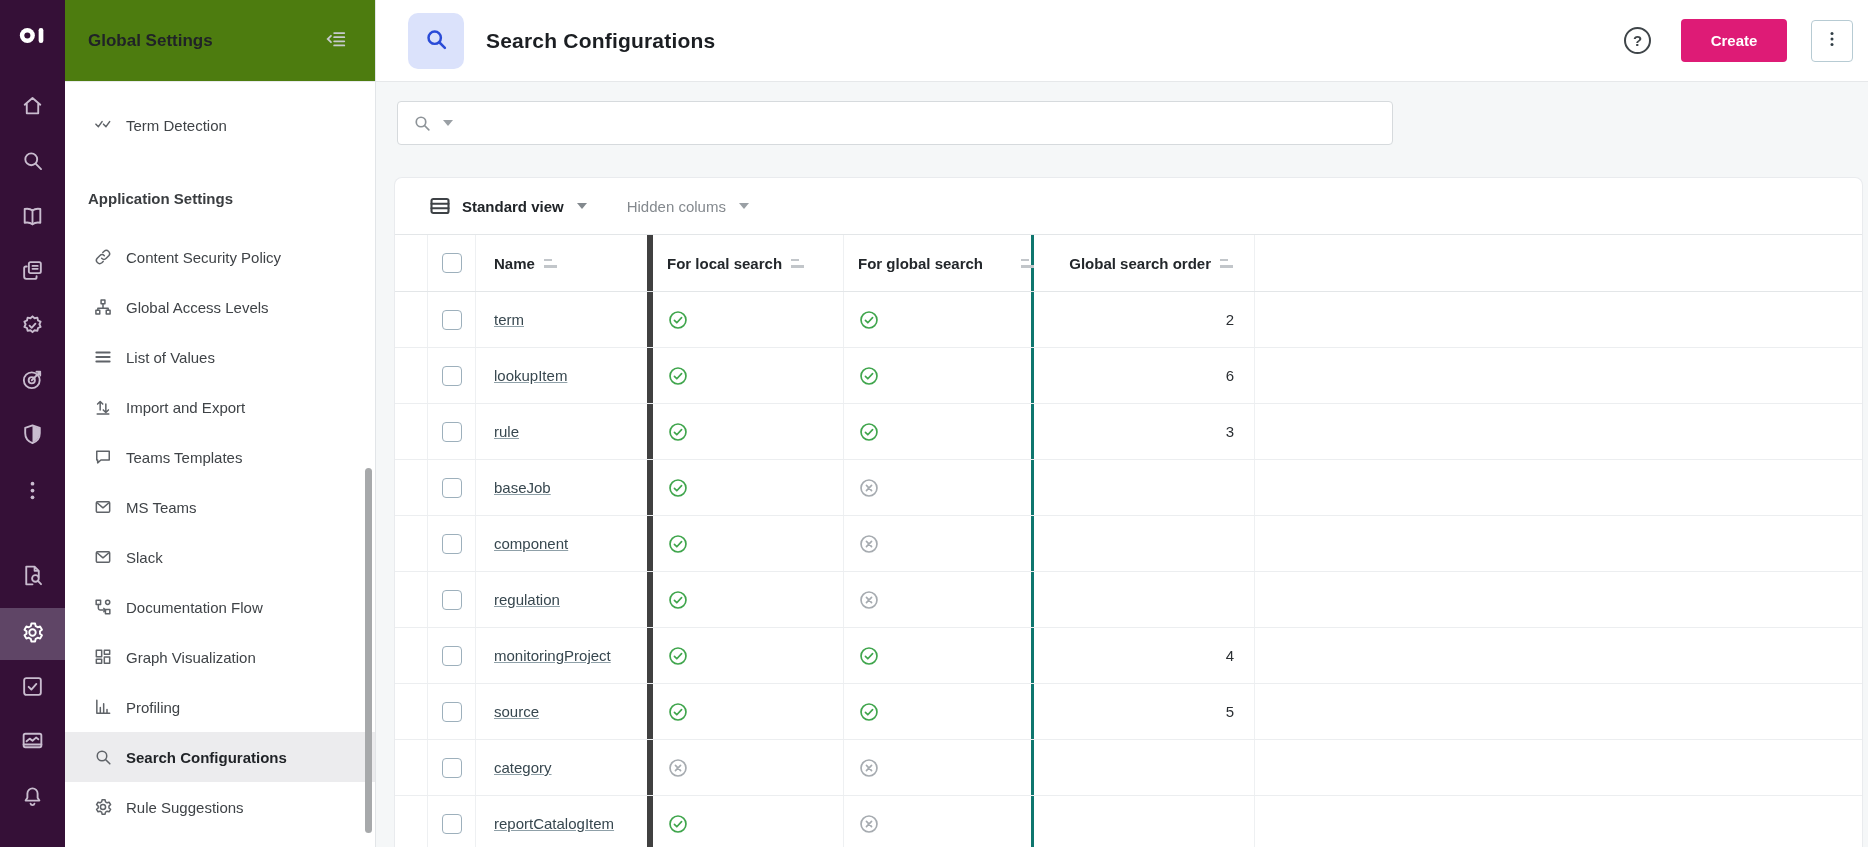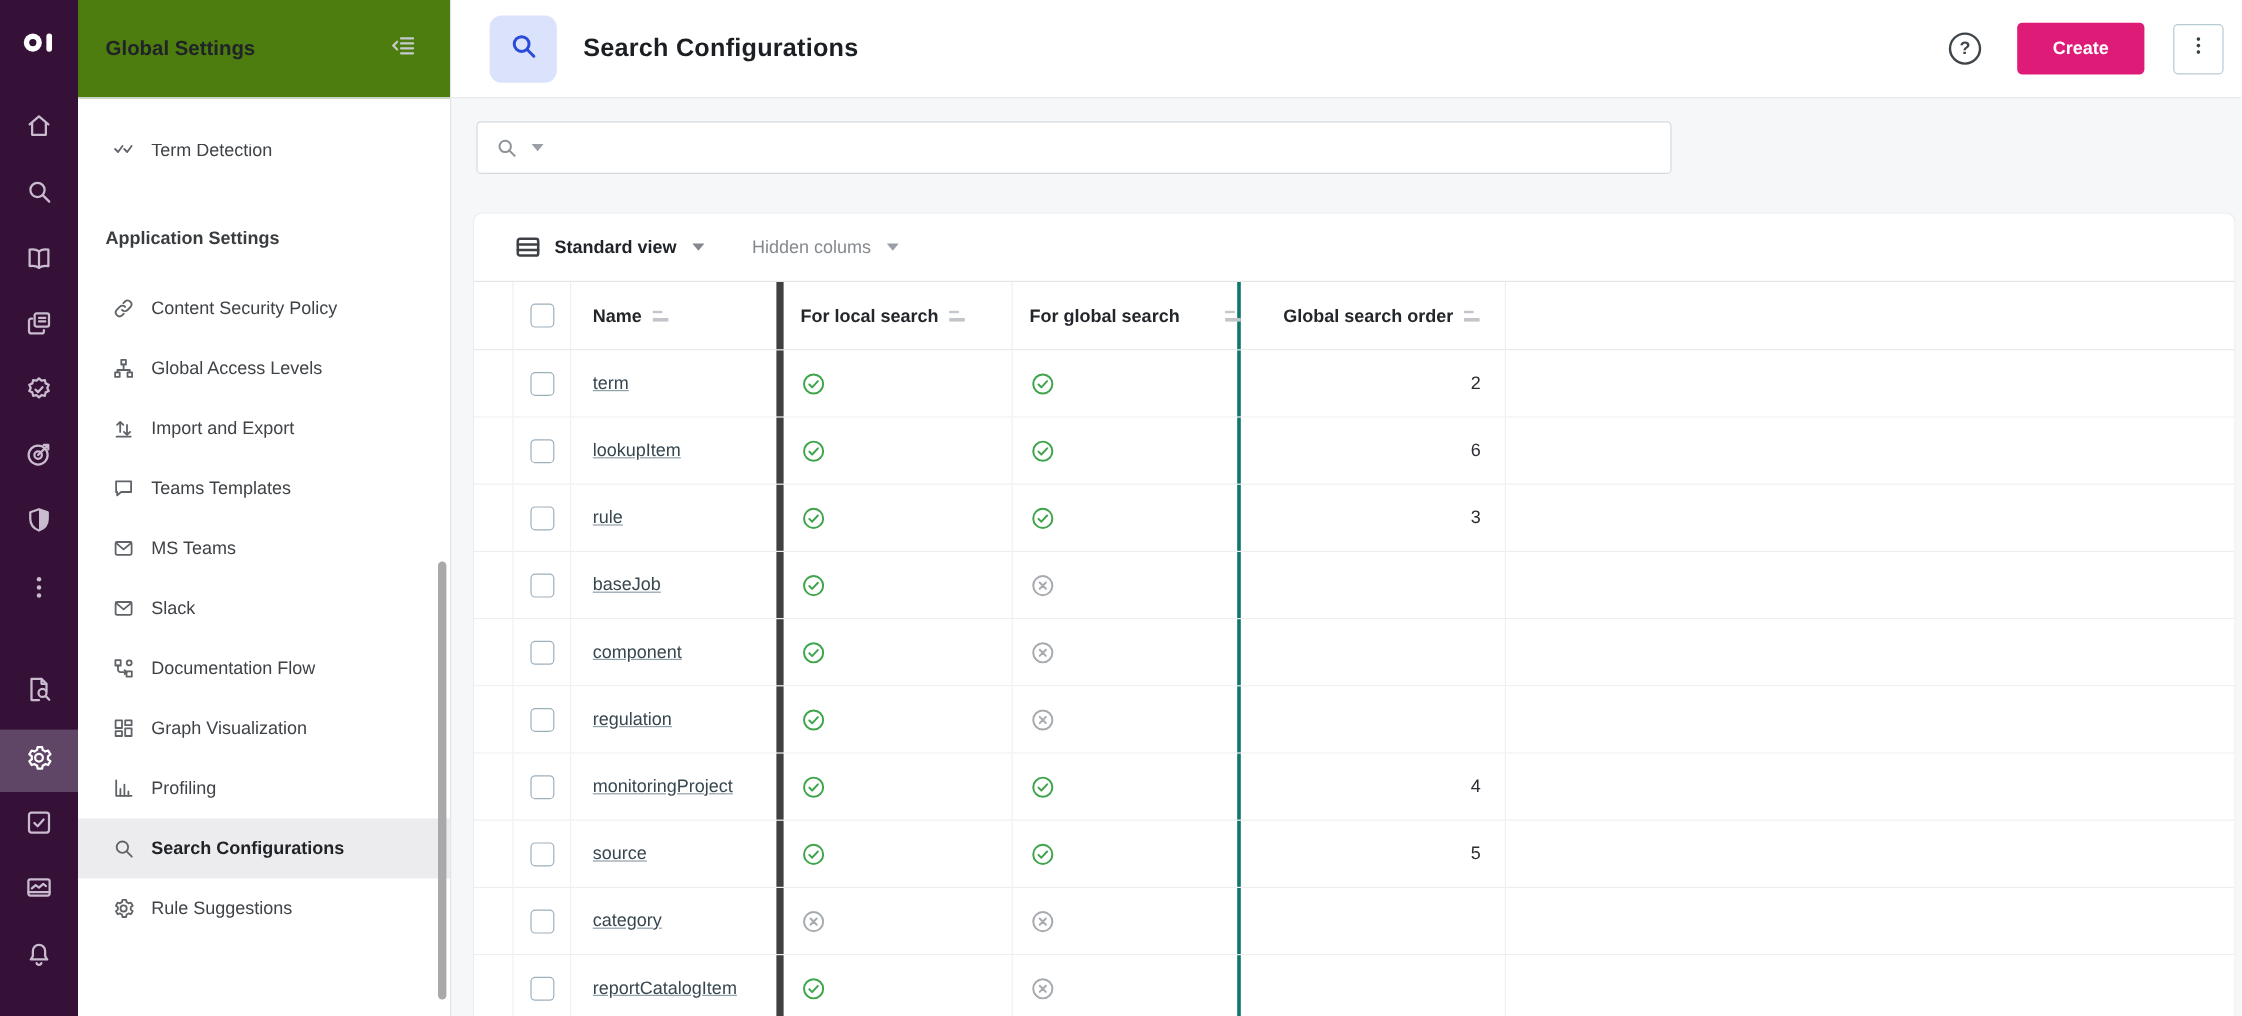--- a/index.html
+++ b/index.html
@@ -212,20 +212,26 @@
     <span class="s-label">Content Security Policy</span>
   </div>
           <div class="sidebar-item">
     <span class="s-icon"><svg viewBox="0 0 24 24" fill="none" stroke="currentColor" stroke-width="1.8" stroke-linecap="round" stroke-linejoin="round">
                 <rect x="9.7" y="3.5" width="4.6" height="4.6"></rect>
                 <rect x="3.5" y="15.9" width="4.6" height="4.6"></rect>
                 <rect x="15.9" y="15.9" width="4.6" height="4.6"></rect>
                 <path d="M12 8.1v3.3M5.8 15.9v-2.3h12.4v2.3M12 11.4v2.2"></path>
               </svg></span>
     <span class="s-label">Global Access Levels</span>
+  </div>
+          <div class="sidebar-item">
+    <span class="s-icon"><svg viewBox="0 0 24 24" fill="none" stroke="currentColor" stroke-width="1.8" stroke-linecap="round" stroke-linejoin="round">
+                <path d="M4 6.6h16M4 12h16M4 17.4h16" stroke-width="2.3"></path>
+              </svg></span>
+    <span class="s-label">List of Values</span>
   </div>
           <div class="sidebar-item">
     <span class="s-icon"><svg viewBox="0 0 24 24" fill="none" stroke="currentColor" stroke-width="1.8" stroke-linecap="round" stroke-linejoin="round">
                 <path d="M8.6 15.5v-10M5.5 8.5l3.1-3 3.1 3"></path>
                 <path d="M15.4 8.5v10M18.5 15.5l-3.1 3-3.1-3"></path>
                 <path d="M5 20.3h14"></path>
               </svg></span>
     <span class="s-label">Import and Export</span>
   </div>
           <div class="sidebar-item">

